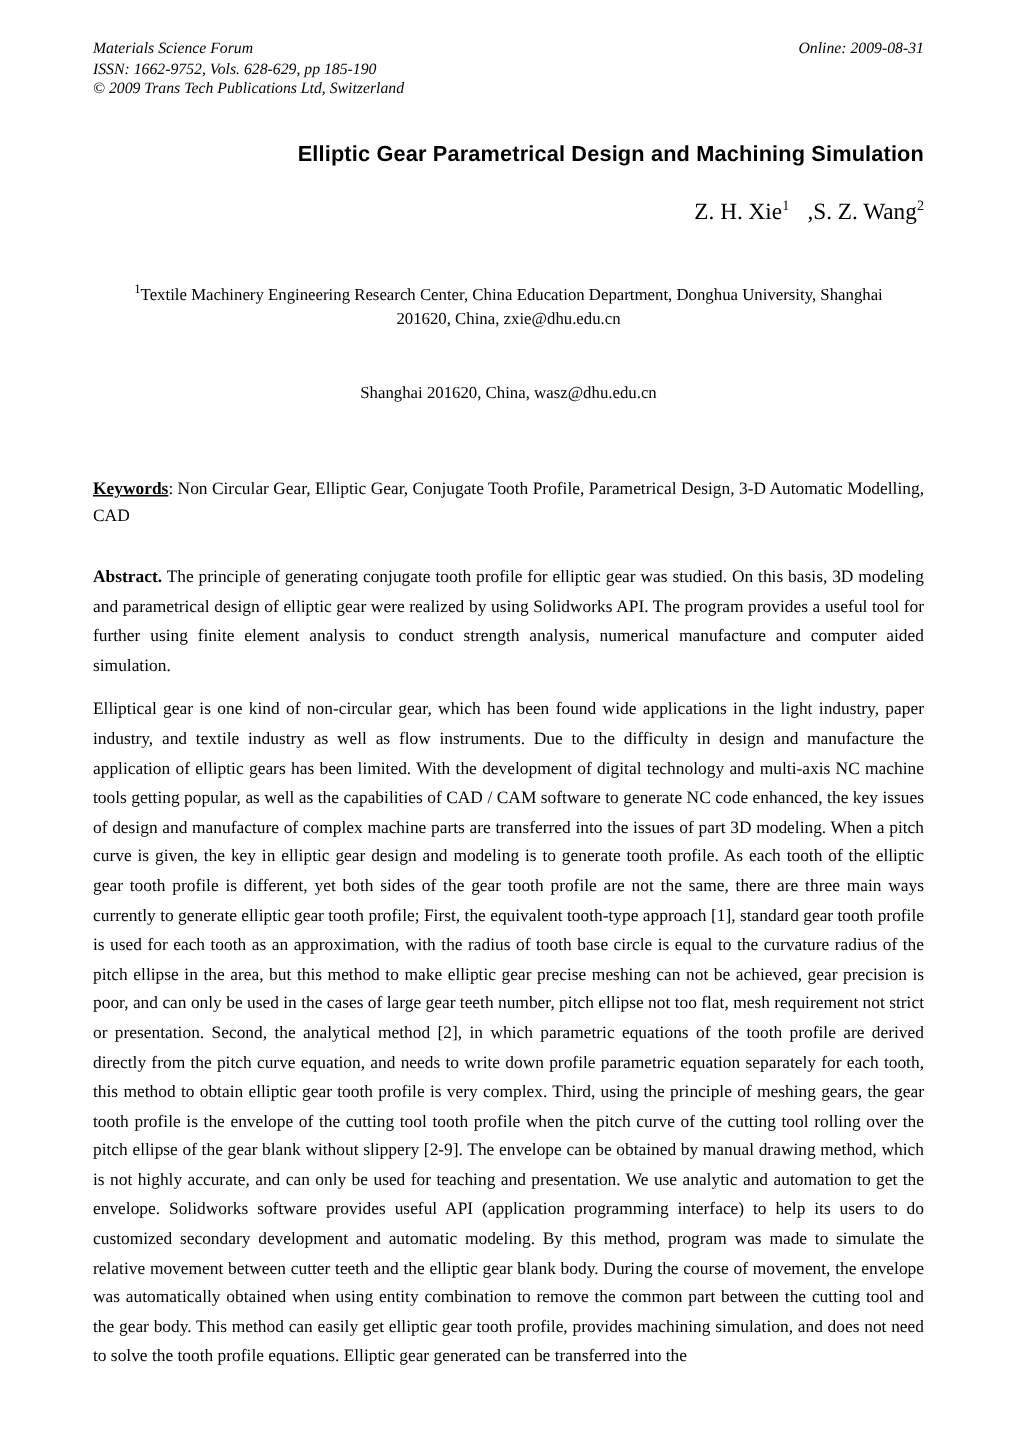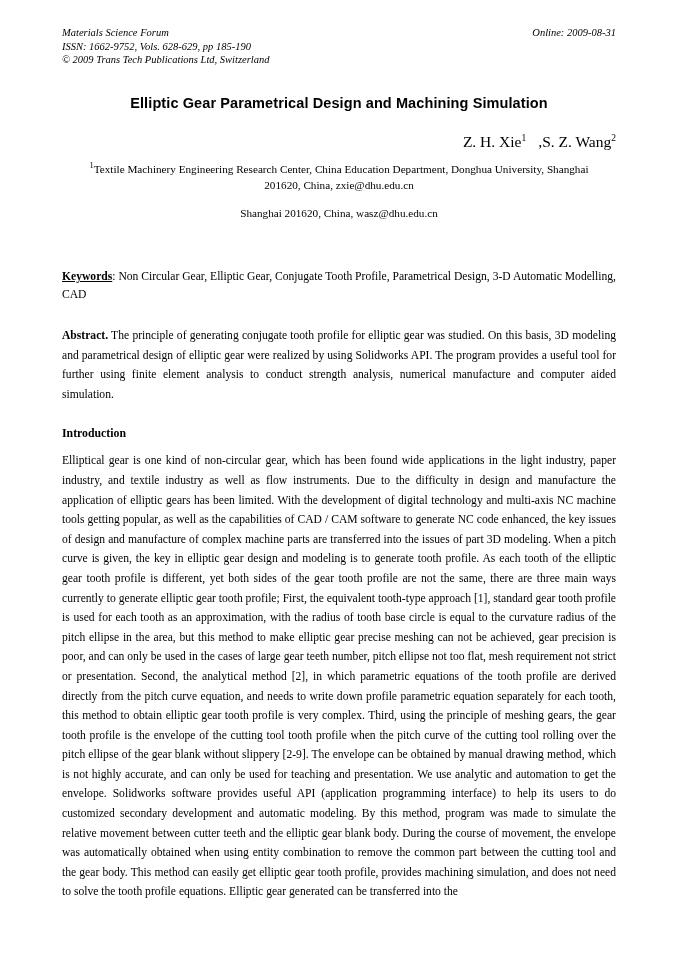--- a/index.html
+++ b/index.html
@@ -34,55 +34,55 @@
   }
   .header-left div {
     white-space: nowrap;
   }
   .header-right {
     text-align: right;
     white-space: nowrap;
   }
   .title {
     margin-top: 28px;
-    text-align: center;
+    text-align: right;
     font-family: "Liberation Sans", sans-serif;
     font-weight: bold;
     font-size: 14.5px;
     letter-spacing: 0.1px;
   }
   .authors {
     margin-top: 22px;
     text-align: right;
     font-size: 15.5px;
   }
   .authors sup {
     font-size: 9.5px;
     vertical-align: super;
   }
   .authors .gap {
     display: inline-block;
     width: 16px;
   }
   .affil {
-    margin-top: 6px;
+    margin-top: 33px;
     text-align: center;
     font-size: 11.2px;
     line-height: 17px;
     padding: 0 22px;
   }
   .affil sup {
     font-size: 8.5px;
     vertical-align: super;
   }
   .affil.second {
     margin-top: 14px;
   }
   .affil.third {
-    margin-top: 11px;
+    margin-top: 32px;
   }
   .keywords {
     margin-top: 46px;
     font-size: 11.6px;
     line-height: 18px;
     text-align: justify;
   }
   .keywords .kw-label {
     font-weight: bold;
     text-decoration: underline;
@@ -138,17 +138,16 @@
   </div>
 
   <div class="keywords">
     <span class="kw-label">Keywords</span><span>:</span><span> Non Circular Gear, Elliptic Gear, Conjugate Tooth Profile, Parametrical Design, 3-D Automatic Modelling, CAD</span>
   </div>
 
   <div class="abstract">
     <span class="ab-label">Abstract.</span><span> The principle of generating conjugate tooth profile for elliptic gear was studied. On this basis, 3D modeling and parametrical design of elliptic gear were realized by using Solidworks API. The program provides a useful tool for further using finite element analysis to conduct strength analysis, numerical manufacture and computer aided simulation.</span>
   </div>
 
-  <div class="section-head">Introduction</div>
 
   <div class="body-text">Elliptical gear is one kind of non-circular gear, which has been found wide applications in the light industry, paper industry, and textile industry as well as flow instruments. Due to the difficulty in design and manufacture the application of elliptic gears has been limited. With the development of digital technology and multi-axis NC machine tools getting popular, as well as the capabilities of CAD / CAM software to generate NC code enhanced, the key issues of design and manufacture of complex machine parts are transferred into the issues of part 3D modeling. When a pitch curve is given, the key in elliptic gear design and modeling is to generate tooth profile. As each tooth of the elliptic gear tooth profile is different, yet both sides of the gear tooth profile are not the same, there are three main ways currently to generate elliptic gear tooth profile; First, the equivalent tooth-type approach [1], standard gear tooth profile is used for each tooth as an approximation, with the radius of tooth base circle is equal to the curvature radius of the pitch ellipse in the area, but this method to make elliptic gear precise meshing can not be achieved, gear precision is poor, and can only be used in the cases of large gear teeth number, pitch ellipse not too flat, mesh requirement not strict or presentation. Second, the analytical method [2], in which parametric equations of the tooth profile are derived directly from the pitch curve equation, and needs to write down profile parametric equation separately for each tooth, this method to obtain elliptic gear tooth profile is very complex. Third, using the principle of meshing gears, the gear tooth profile is the envelope of the cutting tool tooth profile when the pitch curve of the cutting tool rolling over the pitch ellipse of the gear blank without slippery [2-9].   The envelope can be obtained by manual drawing method, which is not highly accurate, and can only be used for teaching and presentation.  We use analytic and automation to get the envelope. Solidworks software provides useful API (application programming interface) to help its users to do customized secondary development and automatic modeling. By this method, program was made to simulate the relative movement between cutter teeth and the elliptic gear blank body. During the course of movement, the envelope was automatically obtained when using entity combination to remove the common part between the cutting tool and the gear body. This method can easily get elliptic gear tooth profile, provides machining simulation, and does not need to solve the tooth profile equations. Elliptic gear generated can be transferred into the</div>
 
 </div>
 
 </body></html>

